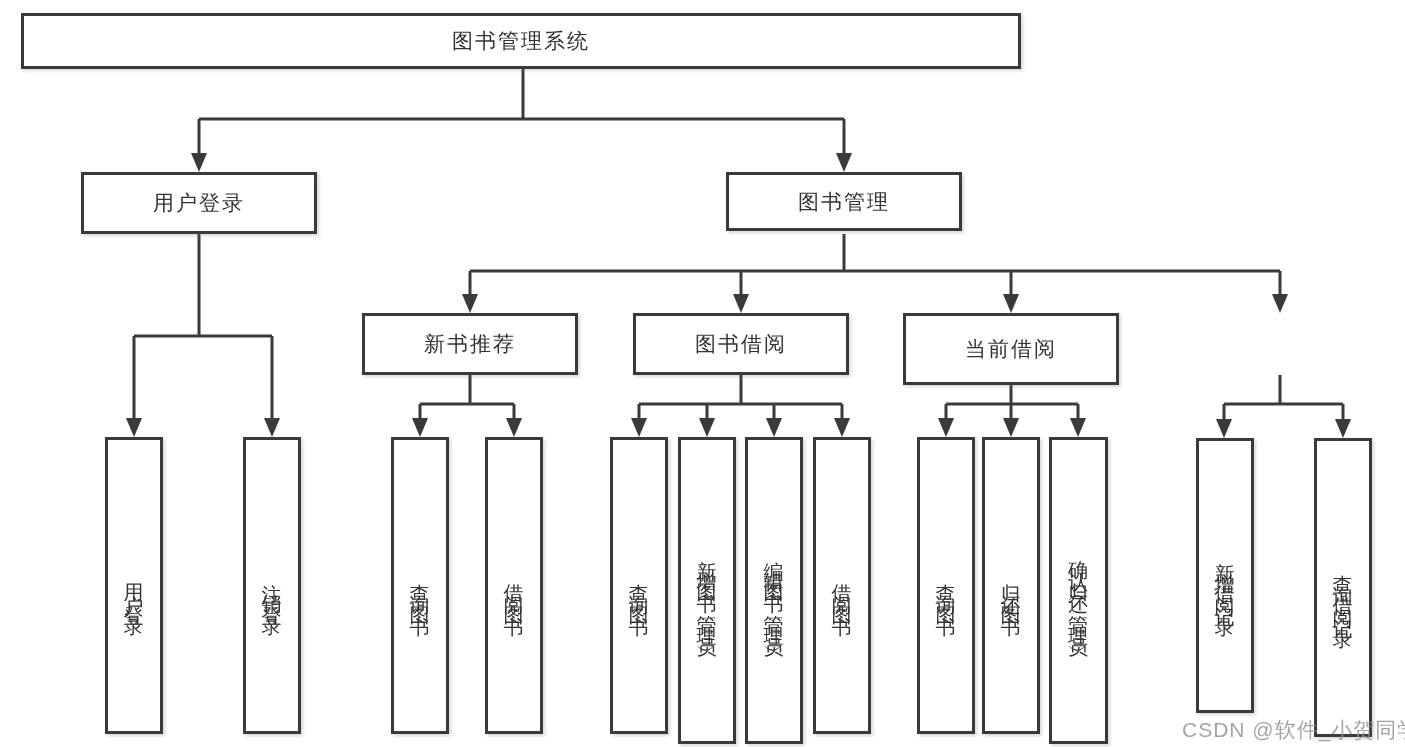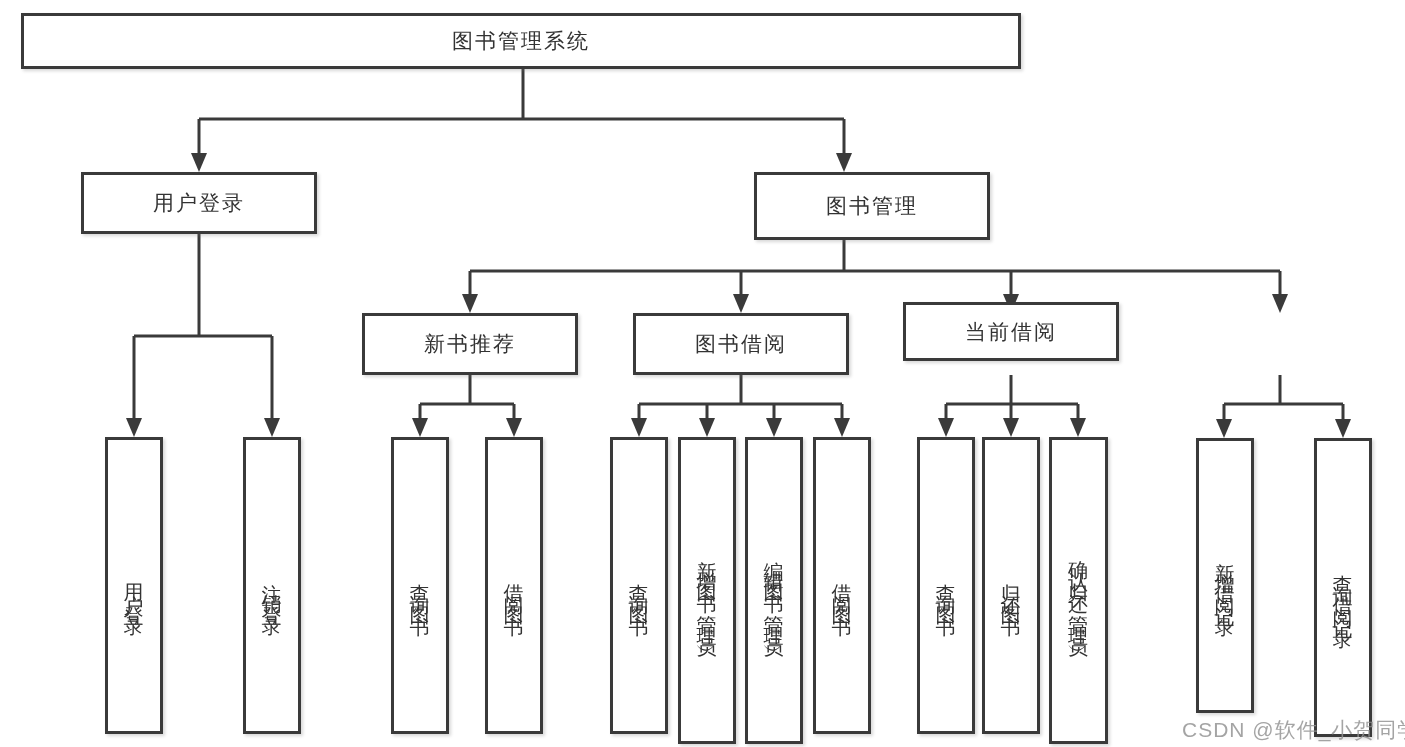--- a/index.html
+++ b/index.html
@@ -98,25 +98,25 @@
       <polygon points="1003,418 1019,418 1011,437"></polygon>
       <polygon points="1070,418 1086,418 1078,437"></polygon>
       <polygon points="1216,419 1232,419 1224,438"></polygon>
       <polygon points="1335,419 1351,419 1343,438"></polygon>
     </g>
   </svg>
 
   <div class="node hnode" style="left:21px;top:13px;width:1000px;height:56px">图书管理系统</div>
 
   <div class="node hnode" style="left:81px;top:172px;width:236px;height:62px">用户登录</div>
-  <div class="node hnode" style="left:754px;top:172px;width:236px;height:68px">图书管理</div>
+  <div class="node hnode" style="left:726px;top:172px;width:236px;height:59px">图书管理</div>
 
   <div class="node hnode" style="left:362px;top:313px;width:216px;height:62px">新书推荐</div>
   <div class="node hnode" style="left:633px;top:313px;width:216px;height:62px">图书借阅</div>
-  <div class="node hnode" style="left:903px;top:302px;width:216px;height:59px">当前借阅</div>
+  <div class="node hnode" style="left:903px;top:313px;width:216px;height:72px">当前借阅</div>
 
   <div class="node vnode" style="left:105px;top:437px;width:58px;height:297px">用户登录</div>
   <div class="node vnode" style="left:243px;top:437px;width:58px;height:297px">注销登录</div>
 
   <div class="node vnode" style="left:391px;top:437px;width:58px;height:297px">查询图书</div>
   <div class="node vnode" style="left:485px;top:437px;width:58px;height:297px">借阅图书</div>
 
   <div class="node vnode" style="left:610px;top:437px;width:58px;height:297px">查询图书</div>
   <div class="node vnode" style="left:678px;top:437px;width:58px;height:307px">新增图书（管理员）</div>
   <div class="node vnode" style="left:745px;top:437px;width:58px;height:307px">编辑图书（管理员）</div>

